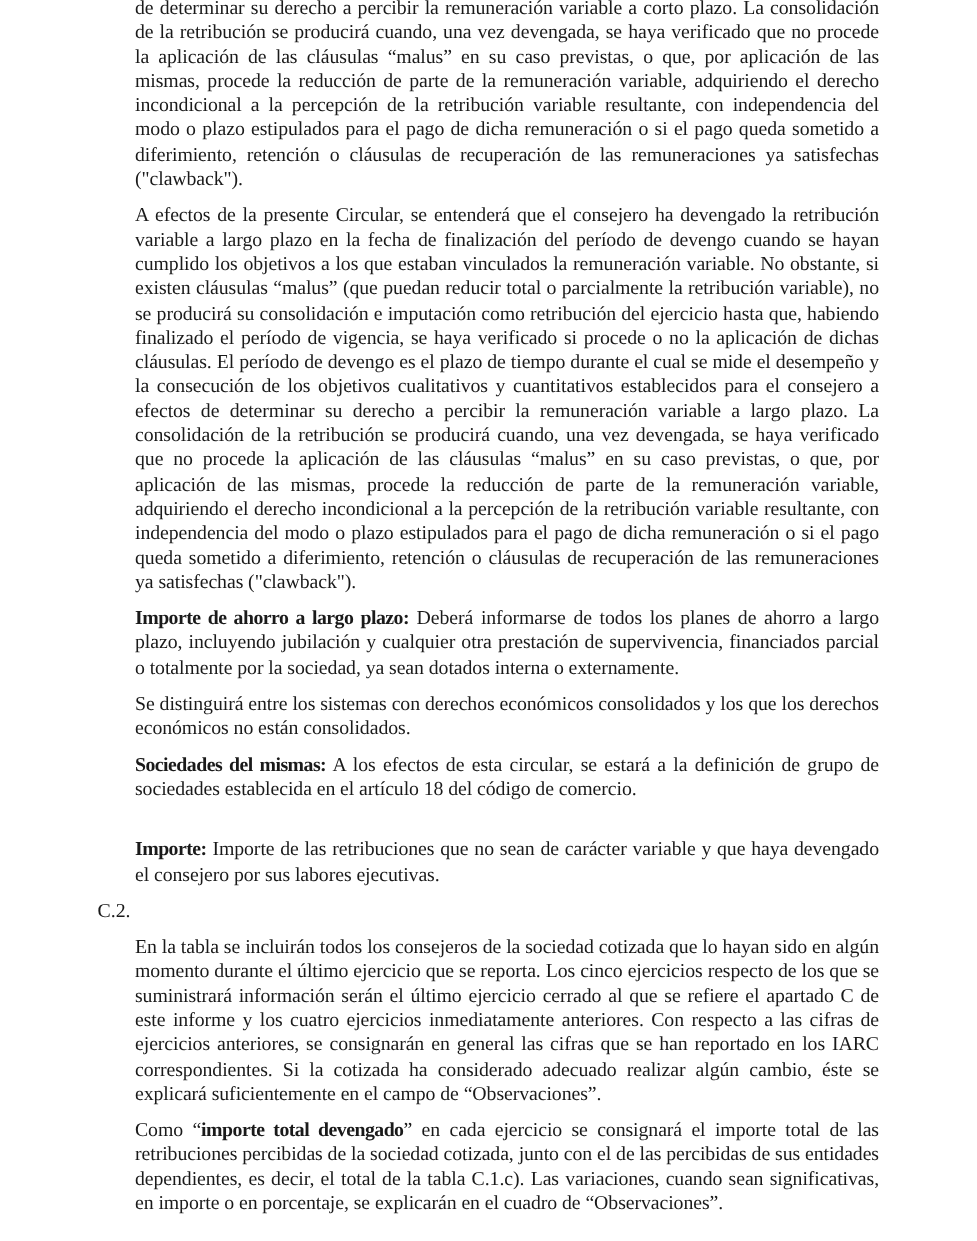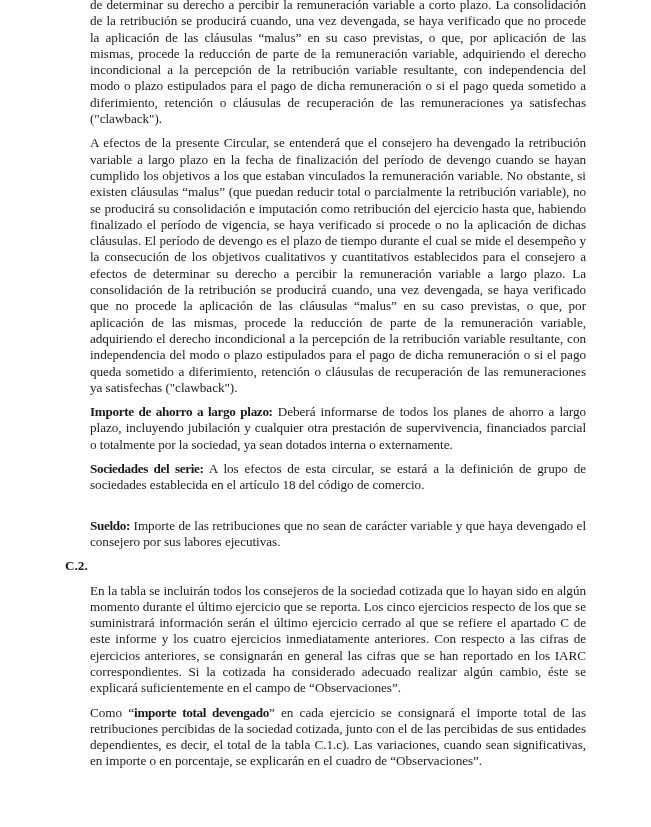--- a/index.html
+++ b/index.html
@@ -38,47 +38,47 @@
     }
     .spacer {
       height: 16px;
     }
     .section-heading {
       display: flex;
       margin-left: 65px;
       margin-bottom: 8px;
       font-size: 13.2px;
       line-height: 16.3px;
-      font-weight: bold;
     }
     .section-num {
       width: 25px;
       flex: 0 0 25px;
     }
   </style>
 </head>
 <body>
 
 <div class="page">
 
   <div class="body-block">
 
     <p>de determinar su derecho a percibir la remuneración variable a corto plazo. La consolidación de la retribución se producirá cuando, una vez devengada, se haya verificado que no procede la aplicación de las cláusulas “malus” en su caso previstas, o que, por aplicación de las mismas, procede la reducción de parte de la remuneración variable, adquiriendo el derecho incondicional a la percepción de la retribución variable resultante, con independencia del modo o plazo estipulados para el pago de dicha remuneración o si el pago queda sometido a diferimiento, retención o cláusulas de recuperación de las remuneraciones ya satisfechas ("clawback").</p>
 
 
     <p>A efectos de la presente Circular, se entenderá que el consejero ha devengado la retribución variable a largo plazo en la fecha de finalización del período de devengo cuando se hayan cumplido los objetivos a los que estaban vinculados la remuneración variable. No obstante, si existen cláusulas “malus” (que puedan reducir total o parcialmente la retribución variable), no se producirá su consolidación e imputación como retribución del ejercicio hasta que, habiendo finalizado el período de vigencia, se haya verificado si procede o no la aplicación de dichas cláusulas. El período de devengo es el plazo de tiempo durante el cual se mide el desempeño y la consecución de los objetivos cualitativos y cuantitativos establecidos para el consejero a efectos de determinar su derecho a percibir la remuneración variable a largo plazo. La consolidación de la retribución se producirá cuando, una vez devengada, se haya verificado que no procede la aplicación de las cláusulas “malus” en su caso previstas, o que, por aplicación de las mismas, procede la reducción de parte de la remuneración variable, adquiriendo el derecho incondicional a la percepción de la retribución variable resultante, con independencia del modo o plazo estipulados para el pago de dicha remuneración o si el pago queda sometido a diferimiento, retención o cláusulas de recuperación de las remuneraciones ya satisfechas ("clawback").</p>
 
     <p><span class="term">Importe de ahorro a largo plazo:</span><span> Deberá informarse de todos los planes de ahorro a largo plazo, incluyendo jubilación y cualquier otra prestación de supervivencia, financiados parcial o totalmente por la sociedad, ya sean dotados interna o externamente.</span></p>
 
+    <p>Se distinguirá entre los sistemas con derechos económicos consolidados y los que los derechos económicos no están consolidados.</p>
 
-    <p><span class="term">Sociedades del serie:</span><span> A los efectos de esta circular, se estará a la definición de grupo de sociedades establecida en el artículo 18 del código de comercio.</span></p>
+    <p><span class="term">Sociedades del mismas:</span><span> A los efectos de esta circular, se estará a la definición de grupo de sociedades establecida en el artículo 18 del código de comercio.</span></p>
 
     <div class="spacer"></div>
 
-    <p><span class="term">Sueldo:</span><span> Importe de las retribuciones que no sean de carácter variable y que haya devengado el consejero por sus labores ejecutivas.</span></p>
+    <p><span class="term">Importe:</span><span> Importe de las retribuciones que no sean de carácter variable y que haya devengado el consejero por sus labores ejecutivas.</span></p>
   </div>
 
   <div class="section-heading">
     <span class="section-num">C.2.</span>
   </div>
 
   <div class="body-block">
     <p>En la tabla se incluirán todos los consejeros de la sociedad cotizada que lo hayan sido en algún momento durante el último ejercicio que se reporta. Los cinco ejercicios respecto de los que se suministrará información serán el último ejercicio cerrado al que se refiere el apartado C de este informe y los cuatro ejercicios inmediatamente anteriores. Con respecto a las cifras de ejercicios anteriores, se consignarán en general las cifras que se han reportado en los IARC correspondientes. Si la cotizada ha considerado adecuado realizar algún cambio, éste se explicará suficientemente en el campo de “Observaciones”.</p>
 
     <p><span>Como “</span><span class="term">importe total devengado</span><span>” en cada ejercicio se consignará el importe total de las retribuciones percibidas de la sociedad cotizada, junto con el de las percibidas de sus entidades dependientes, es decir, el total de la tabla C.1.c). Las variaciones, cuando sean significativas, en importe o en porcentaje, se explicarán en el cuadro de “Observaciones”.</span></p>

